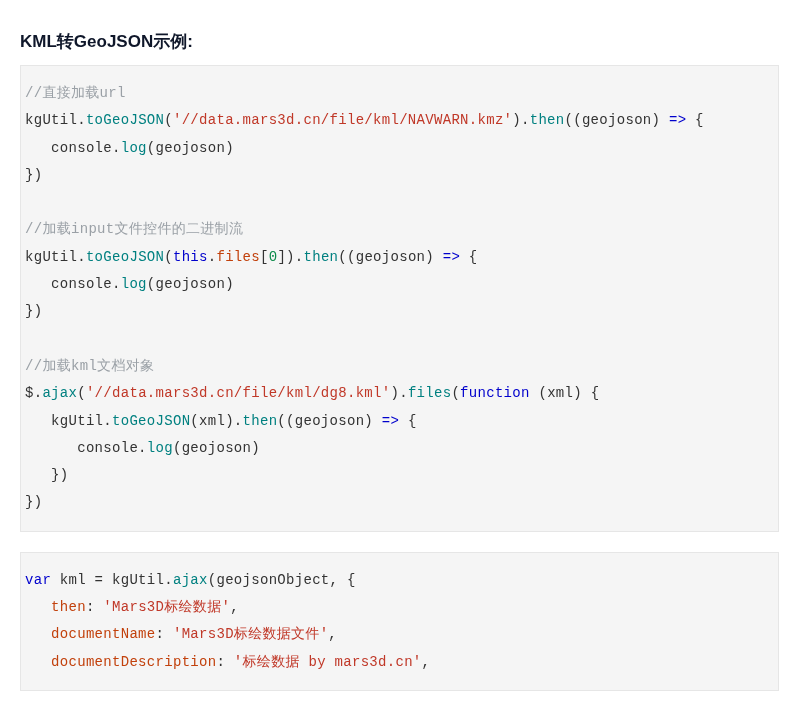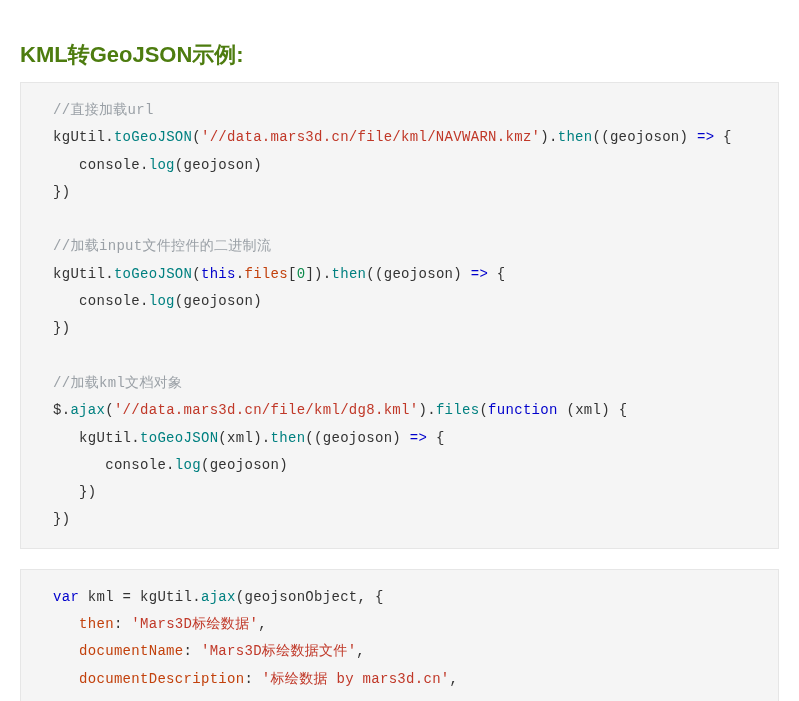--- a/index.html
+++ b/index.html
@@ -11,29 +11,29 @@
       font-family: -apple-system, BlinkMacSystemFont, "Segoe UI", "PingFang SC", "Microsoft YaHei", sans-serif;
       background: #ffffff;
       padding: 20px;
       color: #333;
       font-size: 14px;
       position: relative;
       width: 799px;
     }
     .heading {
       font-weight: 700;
-      font-size: 22px;
-      color: #4d7c0f;
+      font-size: 17px;
+      color: #0f172a;
       margin-bottom: 12px;
-      margin-top: 20px;
+      margin-top: 10px;
     }
     .code-block {
       background: #f5f5f5;
       border: 1px solid #e6e6e6;
-      padding: 14px 32px;
+      padding: 14px 4px;
       font-family: "Courier New", Consolas, monospace;
       font-size: 14px;
       line-height: 1.95;
       white-space: pre;
       overflow-x: auto;
       margin-bottom: 20px;
       color: #333;
       letter-spacing: 0.3px;
     }
     .tok-comment { color: #9aa0a6; }

